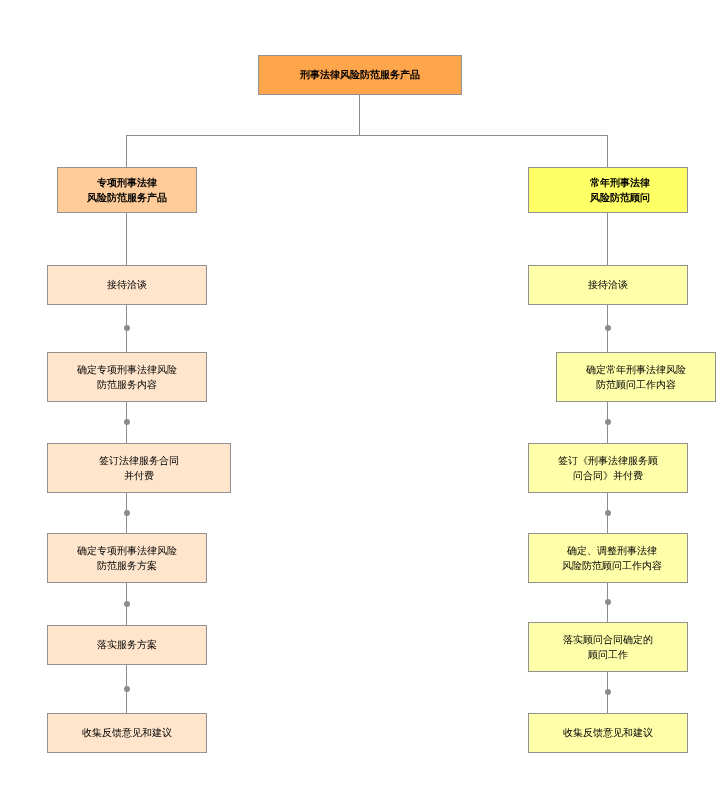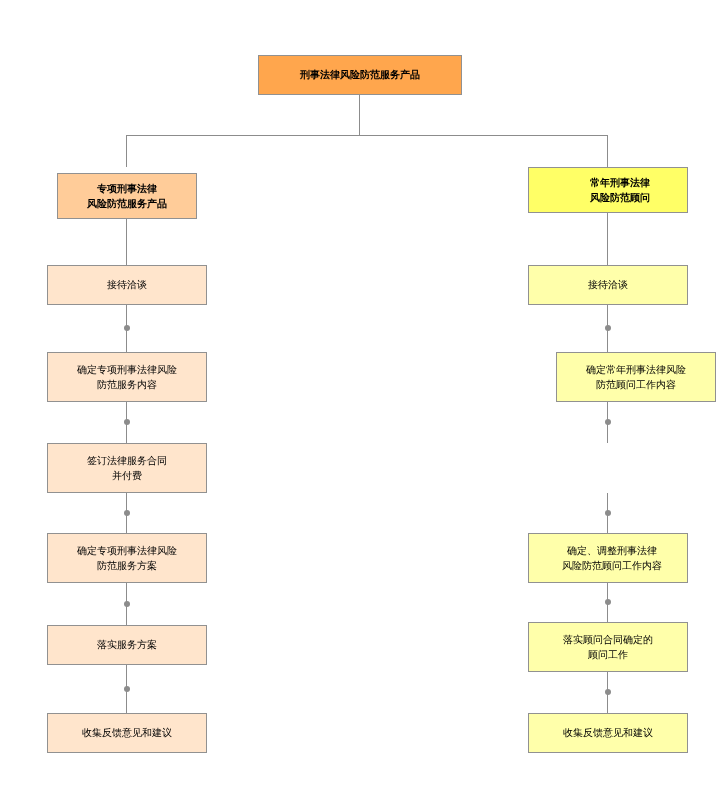--- a/index.html
+++ b/index.html
@@ -81,36 +81,38 @@
   <div class="cline-v" style="left:607px; top:583px; height:39px;"></div>
   <div class="cline-v" style="left:607px; top:672px; height:41px;"></div>
   <div class="dot" style="left:605px; top:325px;"></div>
   <div class="dot" style="left:605px; top:419px;"></div>
   <div class="dot" style="left:605px; top:510px;"></div>
   <div class="dot" style="left:605px; top:599px;"></div>
   <div class="dot" style="left:605px; top:689px;"></div>
 
   <div class="node root" style="left:258px; top:55px; width:204px; height:40px;">刑事法律风险防范服务产品</div>
 
-  <div class="node l-head" style="left:57px; top:173px; width:140px; height:46px;">专项刑事法律
+  <div class="node l-head" style="left:57px; top:167px; width:140px; height:46px;">专项刑事法律
 风险防范服务产品</div>
   <div class="node l-step" style="left:47px; top:265px; width:160px; height:40px;">接待洽谈</div>
   <div class="node l-step" style="left:47px; top:352px; width:160px; height:50px;">确定专项刑事法律风险
 防范服务内容</div>
-  <div class="node l-step" style="left:47px; top:443px; width:160px; height:50px;text-align:center;">签订法律服务合同
+  <div class="node l-step" style="left:47px; top:443px; width:184px; height:50px;text-align:center;">签订法律服务合同
 并付费</div>
   <div class="node l-step" style="left:47px; top:533px; width:160px; height:50px;">确定专项刑事法律风险
 防范服务方案</div>
   <div class="node l-step" style="left:47px; top:625px; width:160px; height:40px;">落实服务方案</div>
   <div class="node l-step" style="left:47px; top:713px; width:160px; height:40px;">收集反馈意见和建议</div>
 
   <div class="node r-head" style="left:528px; top:167px; width:160px; height:46px;">常年刑事法律
 风险防范顾问</div>
   <div class="node r-step" style="left:528px; top:265px; width:160px; height:40px;">接待洽谈</div>
   <div class="node r-step" style="left:528px; top:352px; width:160px; height:50px;margin-left:28px;">确定常年刑事法律风险
 防范顾问工作内容</div>
+  <div class="node r-step" style="left:528px; top:443px; width:160px; height:50px;">签订《刑事法律服务顾
+问合同》并付费</div>
   <div class="node r-step" style="left:528px; top:533px; width:160px; height:50px;padding-left:12px;">确定、调整刑事法律
 风险防范顾问工作内容</div>
   <div class="node r-step" style="left:528px; top:622px; width:160px; height:50px;">落实顾问合同确定的
 顾问工作</div>
   <div class="node r-step" style="left:528px; top:713px; width:160px; height:40px;">收集反馈意见和建议</div>
 
 </div>
 
 </body></html>

